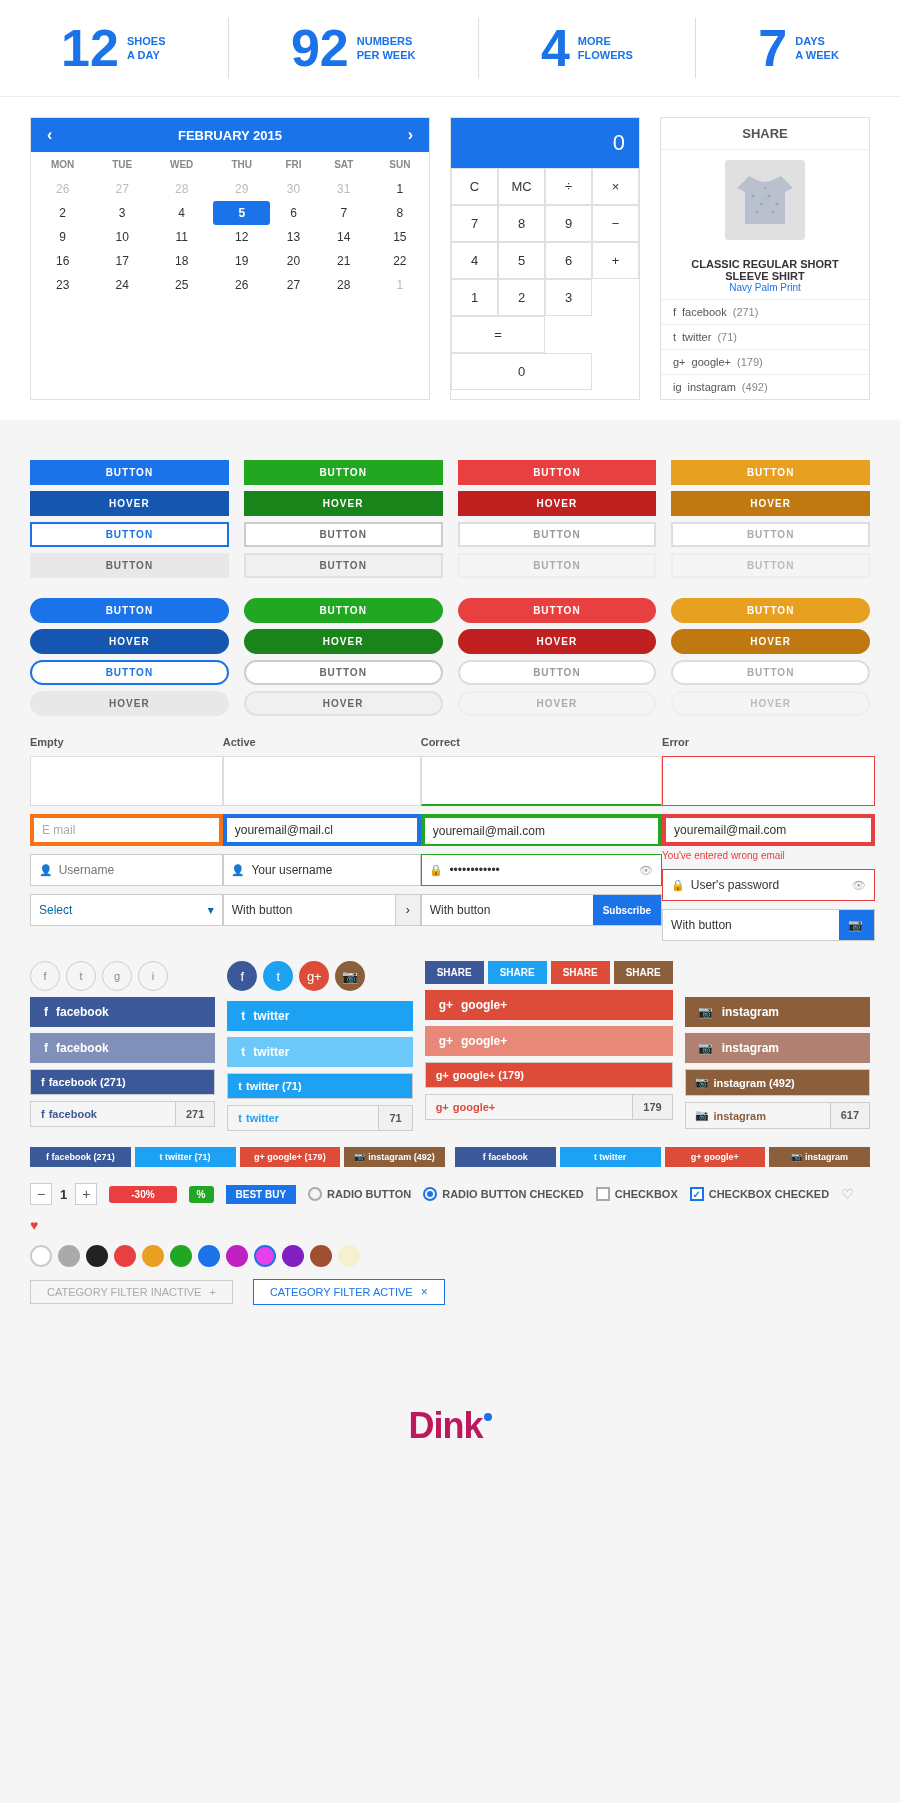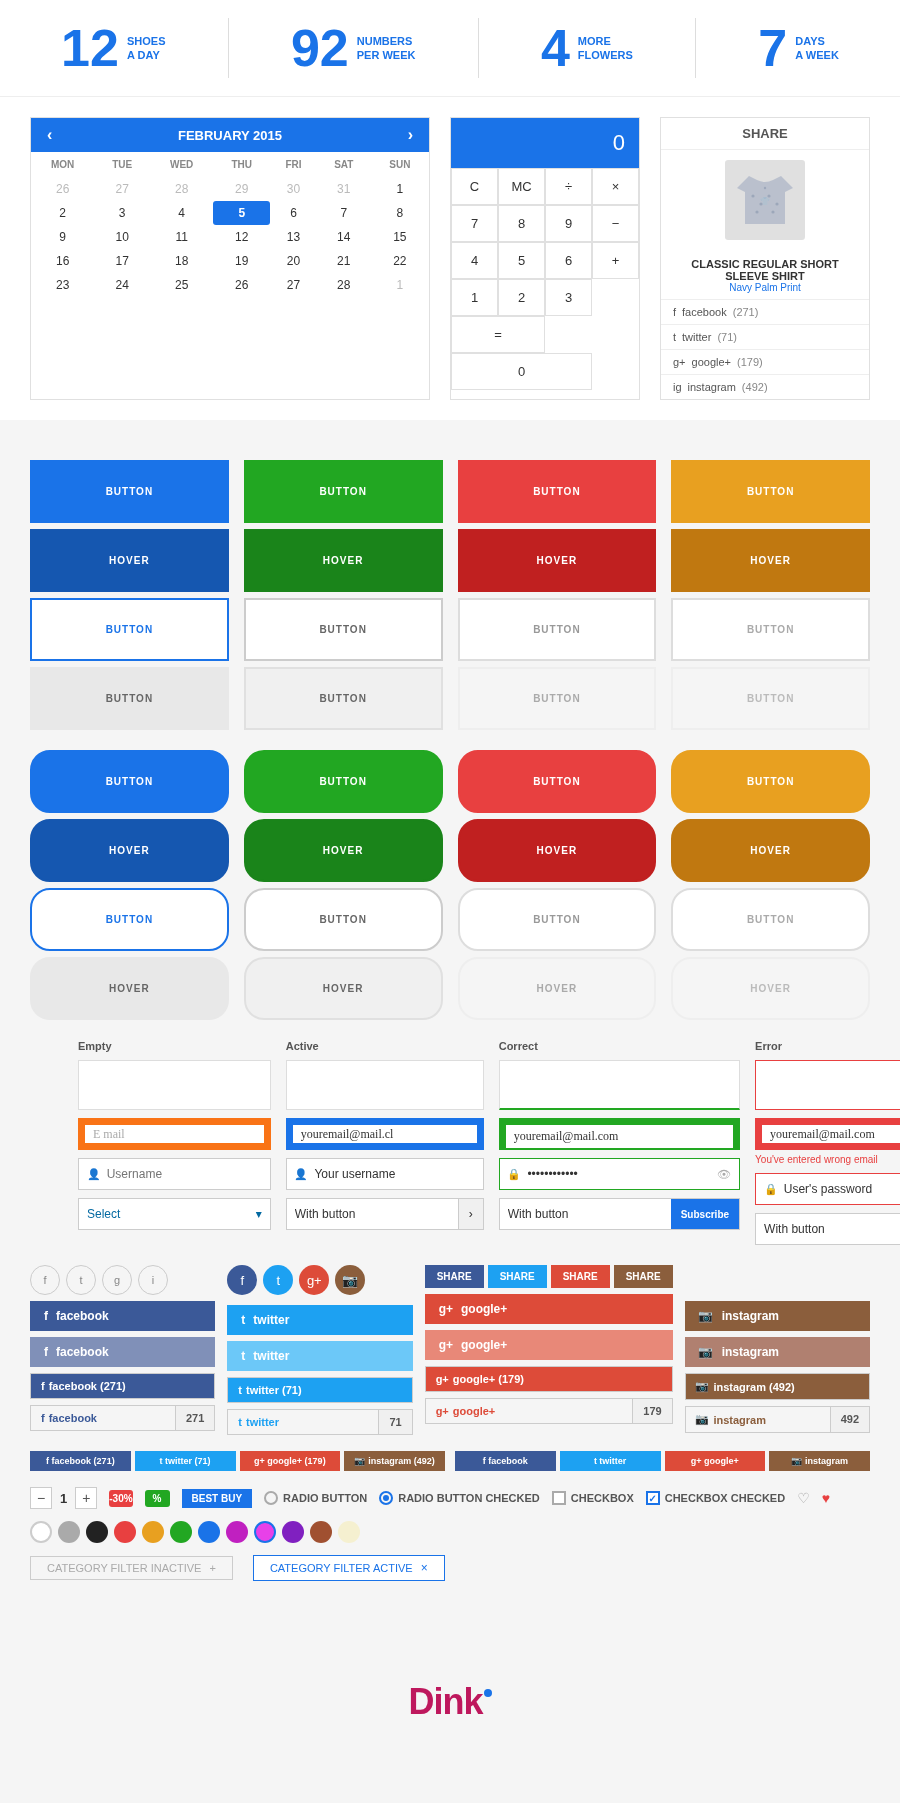--- a/index.html
+++ b/index.html
@@ -186,21 +186,21 @@
     .button-groups {
       display: grid;
       grid-template-columns: repeat(4, 1fr);
       gap: 15px;
       margin-bottom: 20px;
     }
     .btn-col { display: flex; flex-direction: column; gap: 6px; }
 
     
     .btn {
-      padding: 24px 12px;
+      padding: 5px 12px;
       font-size: 10px;
       font-weight: 700;
       text-align: center;
       cursor: pointer;
       letter-spacing: 1px;
       text-transform: uppercase;
       border: 2px solid transparent;
     }
     .btn-blue-filled { background: #1a73e8; color: #fff; border-color: #1a73e8; }
     .btn-blue-hover { background: #1557b0; color: #fff; border-color: #1557b0; }
@@ -222,40 +222,37 @@
     .btn-orange-outline { background: #fff; color: #aaa; border-color: #ddd; }
     .btn-orange-ghost { background: #f5f5f5; color: #bbb; border-color: #eee; }
 
     
     .btn-rounded { border-radius: 20px; }
 
     
     .form-section {
       display: grid;
       grid-template-columns: repeat(4, 1fr);
-      gap: 15px;
       margin-bottom: 20px;
-      margin-left: 48px;
     }
     .form-col { display: flex; flex-direction: column; gap: 8px; }
     .form-label { font-size: 11px; color: #555; font-weight: 600; }
     .form-empty-box-tall {
       border: 1px solid #ddd;
       height: 50px;
       background: #fff;
     }
     .form-input {
-      border: 7px solid #f97316;
+      border: 4px solid #f97316;
       height: 32px;
       background: #fff;
       padding: 0 8px;
       font-size: 12px;
       color: #333;
       width: 100%;
-      font-family: Liberation Serif, serif;
     }
     .form-input-active { border-color: #1a73e8; }
     .form-input-correct { border-color: #22a722; border-bottom: 2px solid #22a722; }
     .form-input-error { border-color: #e84040; }
     .form-input::placeholder { color: #aaa; }
     .form-error-text { font-size: 10px; color: #e84040; margin-top: -4px; }
     .form-username-row {
       display: flex;
       align-items: center;
       border: 1px solid #ccc;
@@ -400,21 +397,21 @@
     .step-val {
       font-size: 13px;
       font-weight: 700;
       color: #333;
     }
     .badge-red {
       background: #e84040;
       color: #fff;
       font-size: 10px;
       font-weight: 700;
-      padding: 3px 0;
+      padding: 3px 22px;
       border-radius: 3px;
     }
     .badge-green {
       background: #22a722;
       color: #fff;
       font-size: 10px;
       font-weight: 700;
       padding: 3px 8px;
       border-radius: 3px;
     }
@@ -1025,21 +1022,21 @@
         <div class="social-count-label" style="background:#8b5e3c; color:#fff;">
           <span>📷</span>
           <span>instagram (492)</span>
         </div>
       </div>
       <div class="social-count-btn">
         <div class="social-count-label" style="color:#8b5e3c;">
           <span>📷</span>
           <span>instagram</span>
         </div>
-        <div class="social-count-num">492</div>
+        <div class="social-count-num">617</div>
       </div>
     </div>
   </div>
 
   <div style="display:flex; gap:10px; margin-top:10px; margin-bottom:16px;">
     <div class="social-bar" style="flex:1;">
       <div class="social-bar-item sbi-fb">f facebook (271)</div>
       <div class="social-bar-item sbi-tw">t twitter (71)</div>
       <div class="social-bar-item sbi-gp">g+ google+ (179)</div>
       <div class="social-bar-item sbi-ig">📷 instagram (492)</div>

